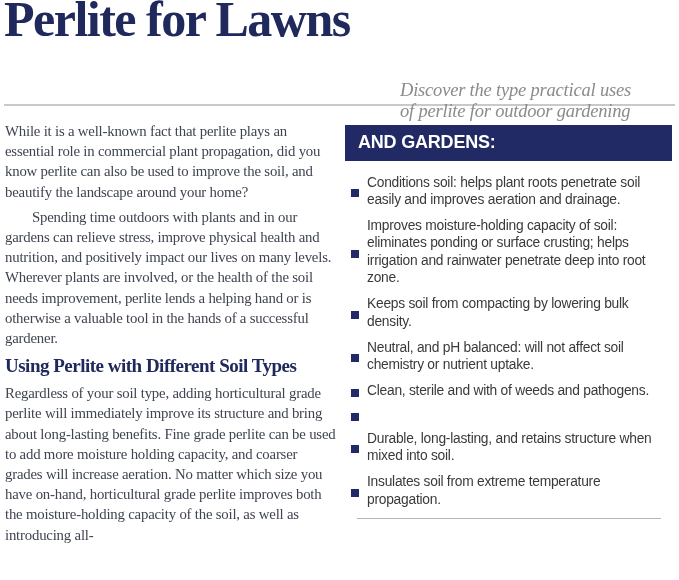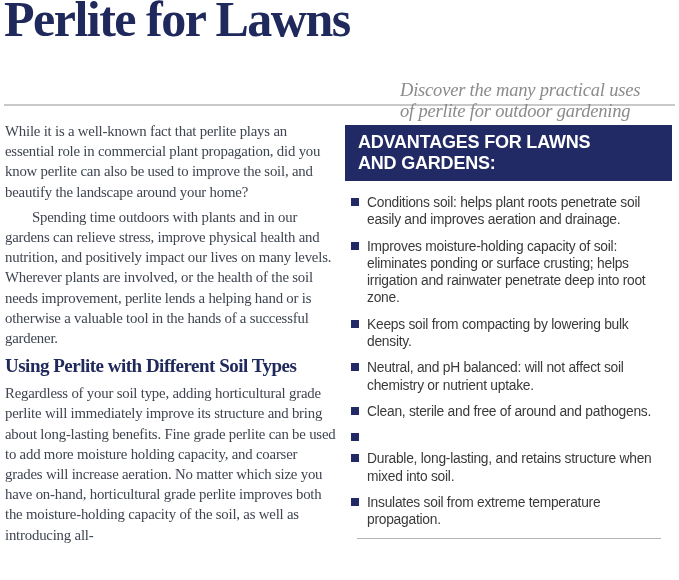--- a/index.html
+++ b/index.html
@@ -91,20 +91,21 @@
   }
   .band span { display: block; }
   .bullets {
     list-style: none;
     margin: 13px 0 0 0;
     padding: 0 0 0 6px;
   }
   .bullets li {
     display: flex;
     margin-bottom: 9px;
+    align-items: center;
   }
   .sq {
     flex: none;
     width: 8px;
     height: 8px;
     background: #212a64;
     margin: 4px 8px 0 0;
   }
   .li-text {
     font-size: 13.8px;
@@ -122,39 +123,38 @@
 </head>
 <body>
 
 <div class="page">
 
   <header class="header">
     <h1 class="title">
       <span>Perlite for Lawns</span>
     </h1>
     <div class="subtitle">
-      <span>Discover the many practical uses</span>
+      <span>Discover the type practical uses</span>
       <span>of perlite for outdoor gardening</span>
     </div>
   </header>
 
   <div class="header-rule"></div>
 
   <main class="columns">
 
     <section class="left-col">
       <p>While it is a well-known fact that perlite plays an essential role in commercial plant propagation, did you know perlite can also be used to improve the soil, and beautify the landscape around your home?</p>
       <p class="indent-first">Spending time outdoors with plants and in our gardens can relieve stress, improve physical health and nutrition, and positively impact our lives on many levels. Wherever plants are involved, or the health of the soil needs improvement, perlite lends a helping hand or is otherwise a valuable tool in the hands of a successful gardener.</p>
       <h2 class="section-heading">Using Perlite with Different Soil Types</h2>
       <p>Regardless of your soil type, adding horticultural grade perlite will immediately improve its structure and bring about long-lasting benefits. Fine grade perlite can be used to add more moisture holding capacity, and coarser grades will increase aeration. No matter which size you have on-hand, horticultural grade perlite improves both the moisture-holding capacity of the soil, as well as introducing all-</p>
     </section>
 
     <aside class="right-col">
       <div class="band">
-        <span>ADVANTAGES FOR LAWNS</span>
         <span>AND GARDENS:</span>
       </div>
       <ul class="bullets">
         <li>
           <span class="sq"></span>
           <span class="li-text">Conditions soil: helps plant roots penetrate soil easily and improves aeration and drainage.</span>
         </li>
         <li>
           <span class="sq"></span>
           <span class="li-text">Improves moisture-holding capacity of soil: eliminates ponding or surface crusting; helps irrigation and rainwater penetrate deep into root zone.</span>
@@ -162,21 +162,21 @@
         <li>
           <span class="sq"></span>
           <span class="li-text">Keeps soil from compacting by lowering bulk density.</span>
         </li>
         <li>
           <span class="sq"></span>
           <span class="li-text">Neutral, and pH balanced: will not affect soil chemistry or nutrient uptake.</span>
         </li>
         <li>
           <span class="sq"></span>
-          <span class="li-text">Clean, sterile and free of around and pathogens.</span>
+          <span class="li-text">Clean, sterile and with of weeds and pathogens.</span>
         </li>
         <li>
           <span class="sq"></span>
         </li>
         <li>
           <span class="sq"></span>
           <span class="li-text">Durable, long-lasting, and retains structure when mixed into soil.</span>
         </li>
         <li>
           <span class="sq"></span>

